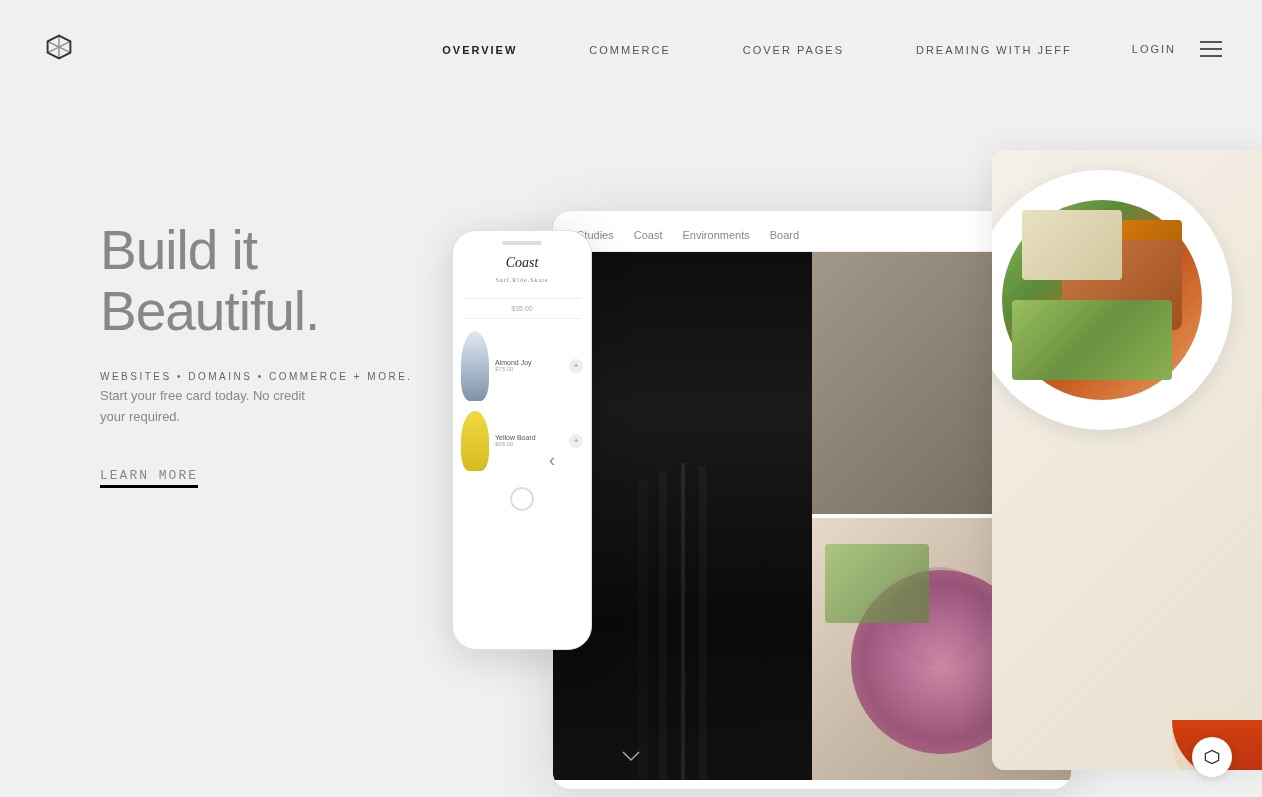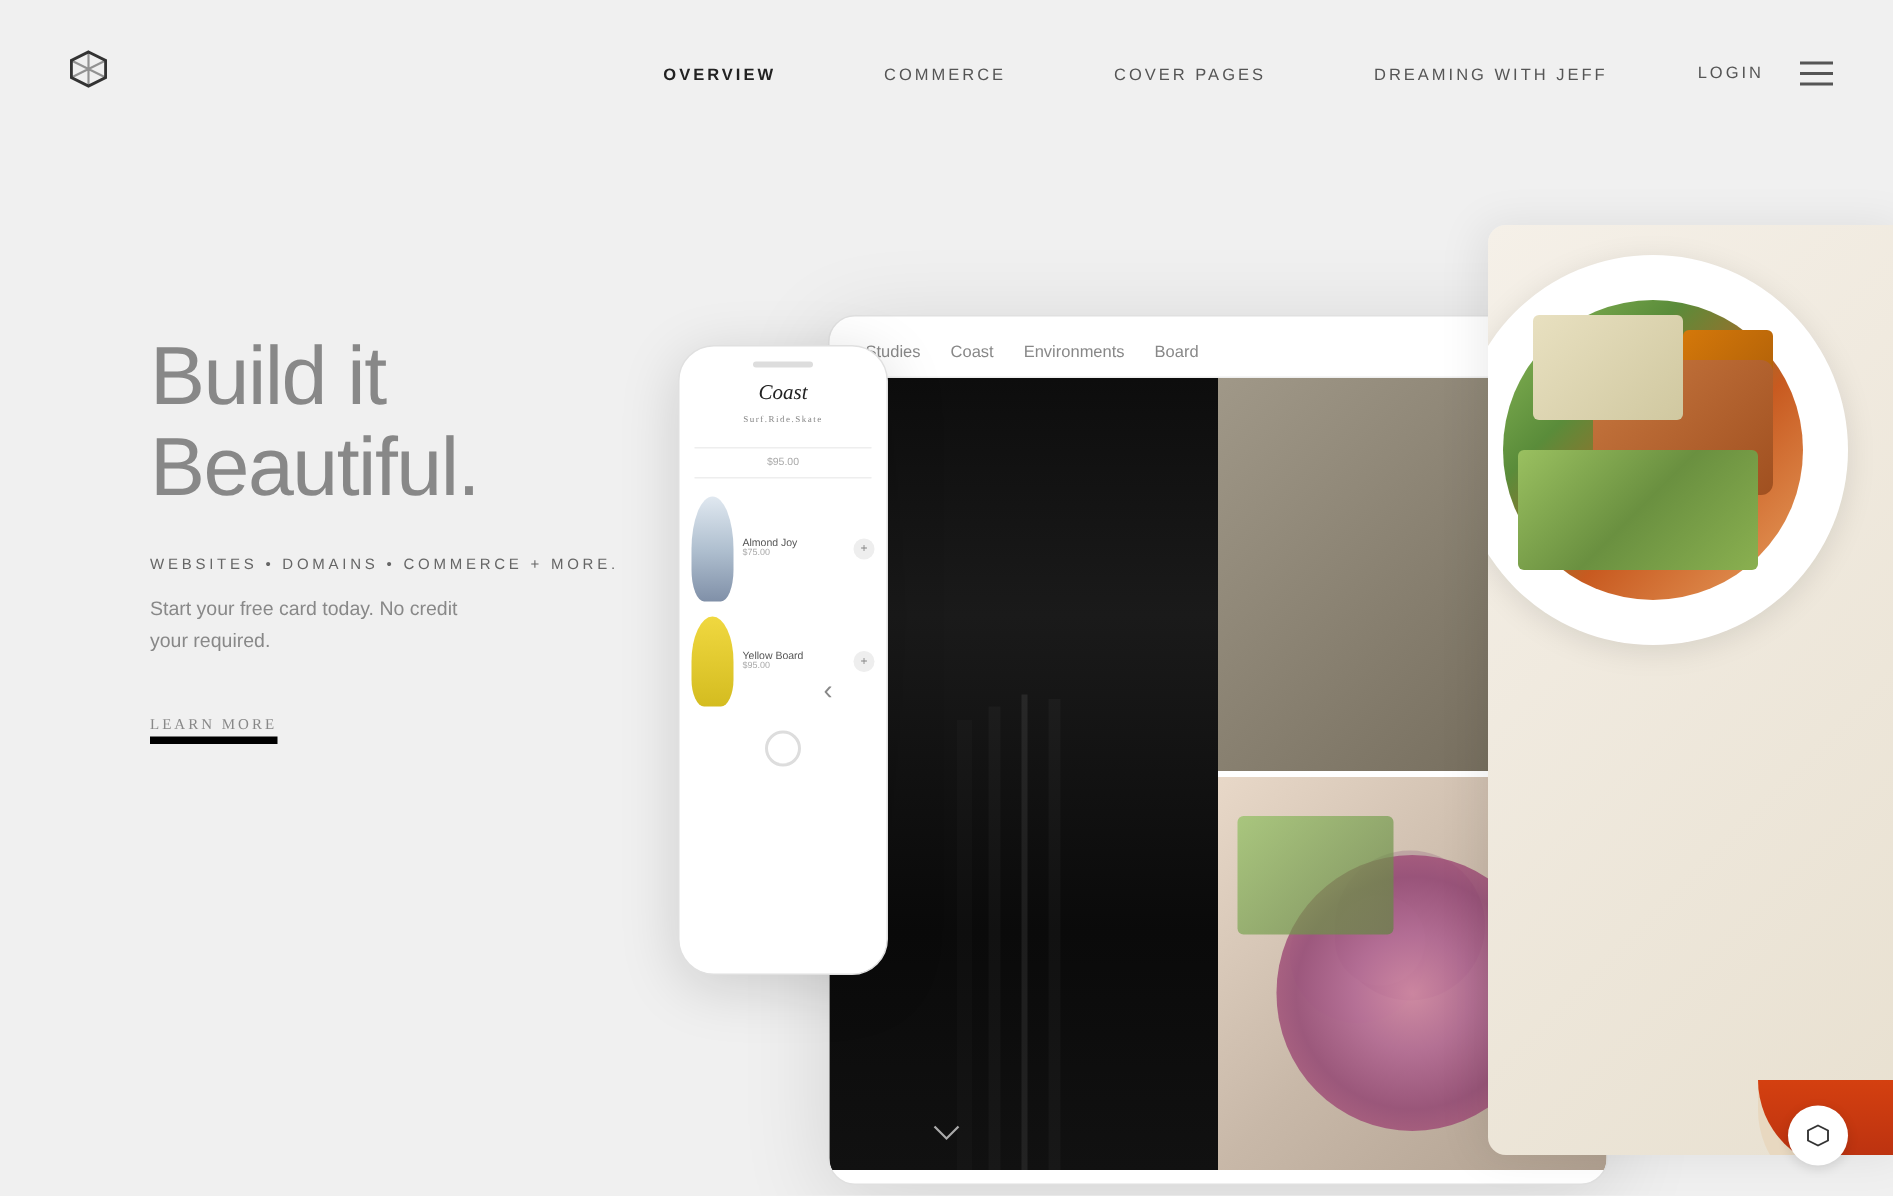--- a/index.html
+++ b/index.html
@@ -106,21 +106,21 @@
       color: #888;
       letter-spacing: -1px;
       margin-bottom: 30px;
     }
 
     .hero-subtitle {
       font-size: 10px;
       letter-spacing: 2.5px;
       color: #666;
       text-transform: uppercase;
-      margin-bottom: 14px;
+      margin-bottom: 4px;
       font-weight: 400;
     }
 
     .hero-desc {
       font-size: 13px;
       color: #888;
       line-height: 1.6;
       margin-bottom: 40px;
     }
 
@@ -138,28 +138,28 @@
       font-size: 10px;
       letter-spacing: 2px;
       text-transform: uppercase;
       cursor: pointer;
       font-family: inherit;
     }
 
     .btn-learn-more {
       background: transparent;
       border: none;
-      border-bottom: 5px solid #000000;
+      border-bottom: 3px solid #000000;
       padding-bottom: 2px;
-      font-size: 10px;
+      font-size: 13px;
       letter-spacing: 2px;
       text-transform: uppercase;
       color: #888;
       cursor: pointer;
-      font-family: Liberation Serif, serif;
+      font-family: Liberation Mono, monospace;
     }
 
     
     .devices-area {
       position: absolute;
       right: -10px;
       top: 150px;
       width: 820px;
       height: 620px;
       z-index: 2;

